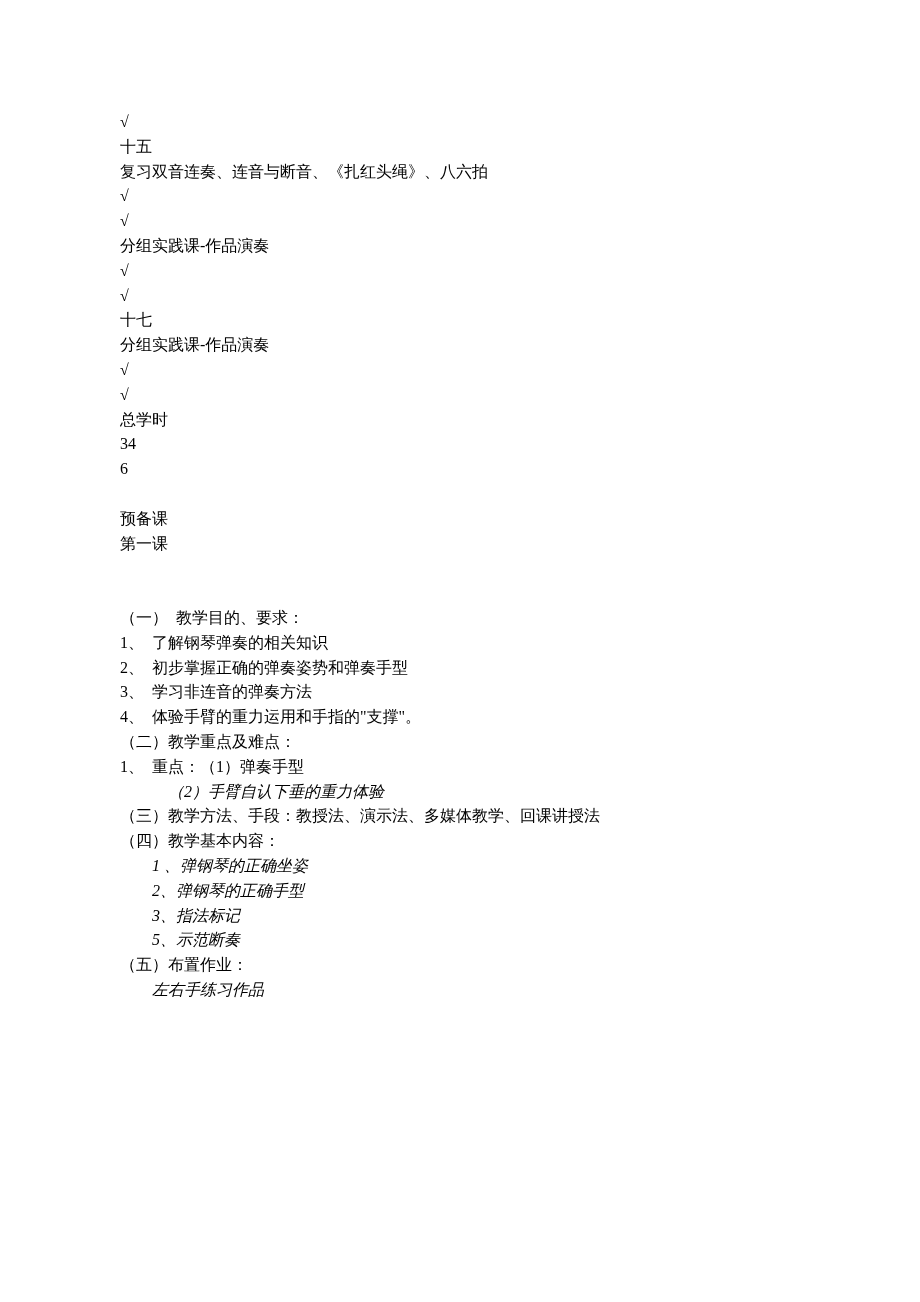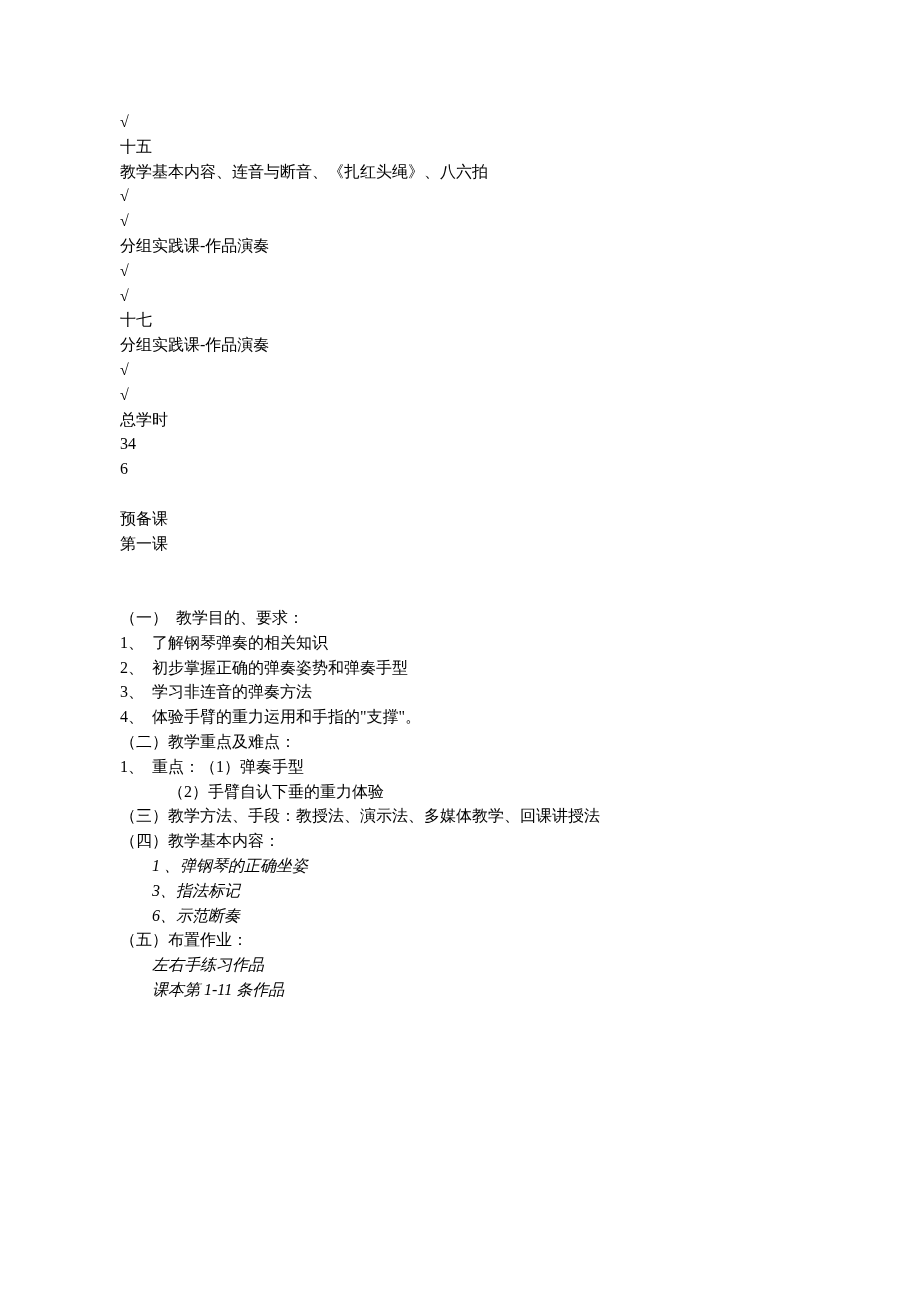--- a/index.html
+++ b/index.html
@@ -19,36 +19,37 @@
     .line {
       display: block;
       white-space: pre;
     }
     .indent-1 {
       padding-left: 2em;
       font-style: italic;
     }
     .indent-2 {
       padding-left: 3em;
+      font-style: italic;
     }
     .gap {
       height: 1.55em;
     }
     .gap2 {
       height: 3.1em;
     }
   </style>
 </head>
 <body>
 
 <div>
 
   <span class="line">√</span>
   <span class="line">十五</span>
-  <span class="line">教学基本内容、连音与断音、《扎红头绳》、八六拍</span>
+  <span class="line">复习双音连奏、连音与断音、《扎红头绳》、八六拍</span>
   <span class="line">√</span>
   <span class="line">√</span>
   <span class="line">分组实践课-作品演奏</span>
   <span class="line">√</span>
   <span class="line">√</span>
   <span class="line">十七</span>
   <span class="line">分组实践课-作品演奏</span>
   <span class="line">√</span>
   <span class="line">√</span>
   <span class="line">总学时</span>
@@ -69,20 +70,20 @@
   <span class="line">4、  体验手臂的重力运用和手指的"支撑"。</span>
 
   <span class="line">（二）教学重点及难点：</span>
   <span class="line">1、  重点：（1）弹奏手型</span>
   <span class="line indent-2">（2）手臂自认下垂的重力体验</span>
 
   <span class="line">（三）教学方法、手段：教授法、演示法、多媒体教学、回课讲授法</span>
 
   <span class="line">（四）教学基本内容：</span>
   <span class="line indent-1">1 、弹钢琴的正确坐姿</span>
+  <span class="line indent-1">2、弹钢琴的正确手型</span>
   <span class="line indent-1">3、指法标记</span>
-  <span class="line indent-1">6、示范断奏</span>
+  <span class="line indent-1">5、示范断奏</span>
 
   <span class="line">（五）布置作业：</span>
   <span class="line indent-1">左右手练习作品</span>
-  <span class="line indent-1">课本第 1-11 条作品</span>
 
 </div>
 
 </body></html>

